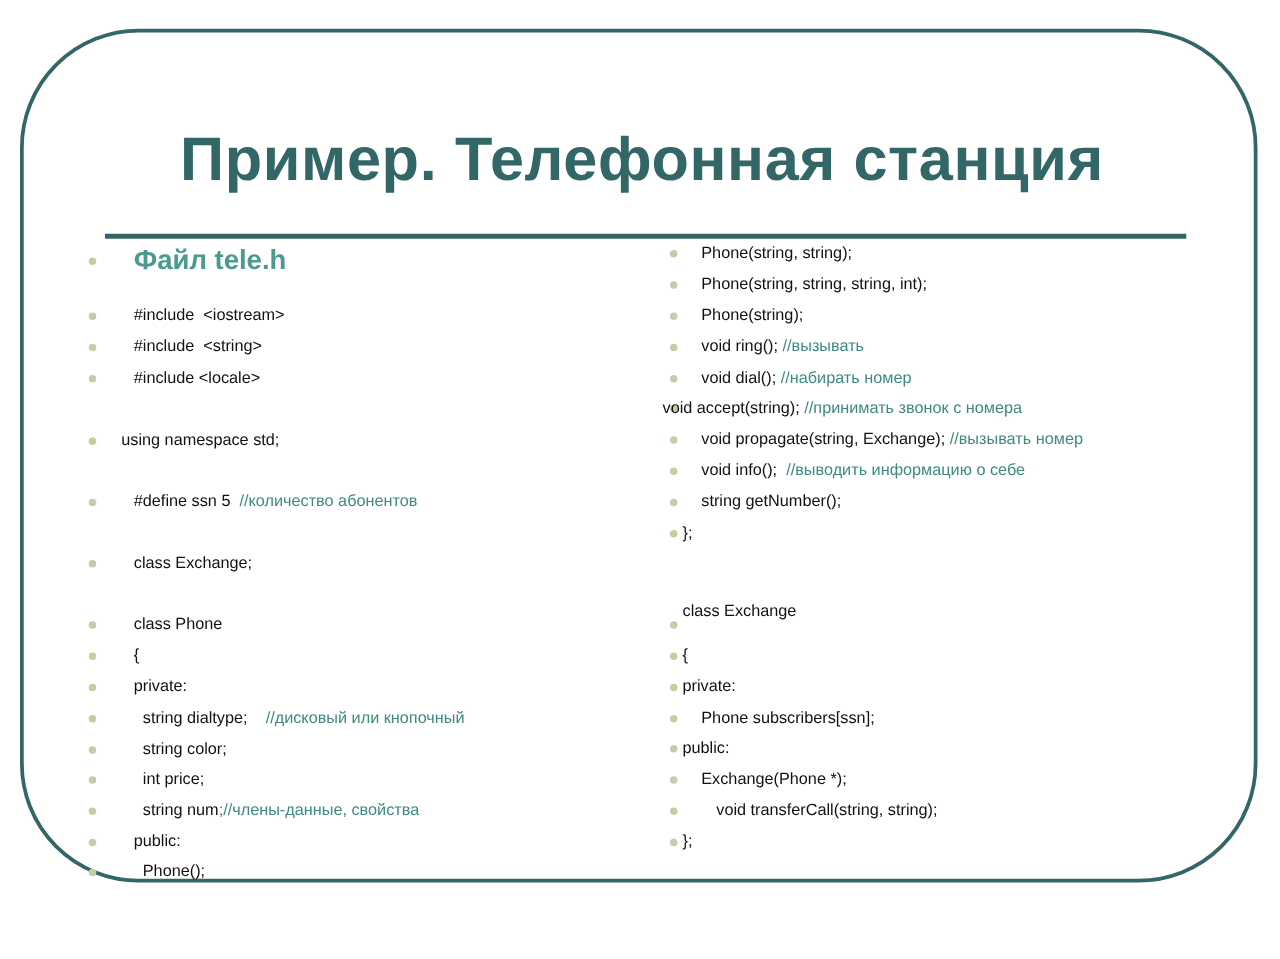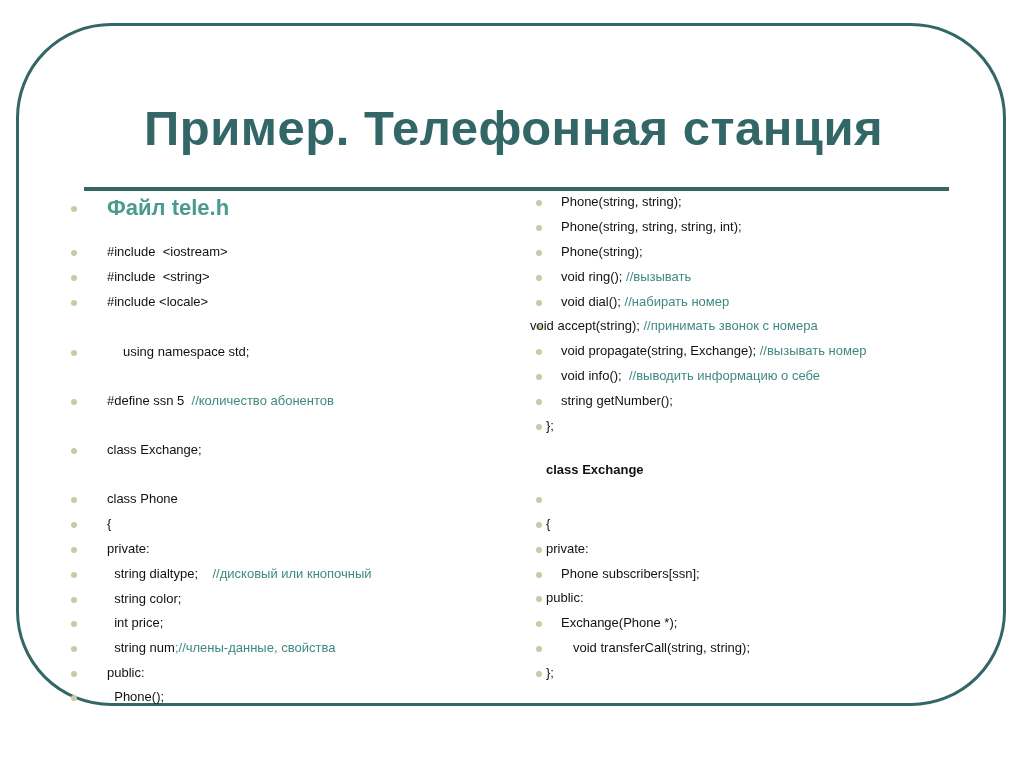--- a/index.html
+++ b/index.html
@@ -61,21 +61,21 @@
 <div id="left">
     <span class="bullet" style="left: 71px; top: 206px;"></span>
     <span class="line heading" style="left: 107px; top: 199px;"><span>Файл tele.h</span></span>
     <span class="bullet" style="left: 71px; top: 250px;"></span>
     <span class="line" style="left: 107px; top: 243px;"><span>#include  &lt;iostream&gt;</span></span>
     <span class="bullet" style="left: 71px; top: 275px;"></span>
     <span class="line" style="left: 107px; top: 268px;"><span>#include  &lt;string&gt;</span></span>
     <span class="bullet" style="left: 71px; top: 300px;"></span>
     <span class="line" style="left: 107px; top: 293px;"><span>#include &lt;locale&gt;</span></span>
     <span class="bullet" style="left: 71px; top: 350px;"></span>
-    <span class="line" style="left: 123px; top: 343px;"><span>using namespace std;</span></span>
+    <span class="line" style="left: 97px; top: 343px;"><span>using namespace std;</span></span>
     <span class="bullet" style="left: 71px; top: 399px;"></span>
     <span class="line" style="left: 107px; top: 392px;"><span>#define ssn 5  </span><span class="comment">//количество абонентов</span></span>
     <span class="bullet" style="left: 71px; top: 448px;"></span>
     <span class="line" style="left: 107px; top: 441px;"><span>class Exchange;</span></span>
     <span class="bullet" style="left: 71px; top: 497px;"></span>
     <span class="line" style="left: 107px; top: 490px;"><span>class Phone</span></span>
     <span class="bullet" style="left: 71px; top: 522px;"></span>
     <span class="line" style="left: 107px; top: 515px;"><span>{</span></span>
     <span class="bullet" style="left: 71px; top: 547px;"></span>
     <span class="line" style="left: 107px; top: 540px;"><span>private:</span></span>
@@ -108,21 +108,21 @@
     <span class="line" style="left: 530px; top: 317px;"><span>void accept(string); </span><span class="comment">//принимать звонок с номера</span></span>
     <span class="bullet" style="left: 536px; top: 349px;"></span>
     <span class="line" style="left: 561px; top: 342px;"><span>void propagate(string, Exchange); </span><span class="comment">//вызывать номер</span></span>
     <span class="bullet" style="left: 536px; top: 374px;"></span>
     <span class="line" style="left: 561px; top: 367px;"><span>void info();  </span><span class="comment">//выводить информацию о себе</span></span>
     <span class="bullet" style="left: 536px; top: 399px;"></span>
     <span class="line" style="left: 561px; top: 392px;"><span>string getNumber();</span></span>
     <span class="bullet" style="left: 536px; top: 424px;"></span>
     <span class="line" style="left: 546px; top: 417px;"><span>};</span></span>
     <span class="bullet" style="left: 536px; top: 497px;"></span>
-    <span class="line" style="left: 546px; top: 461px; font-weight: bold;"><span>class Exchange</span></span>
+    <span class="line" style="left: 546px; top: 480px;"><span>class Exchange</span></span>
     <span class="bullet" style="left: 536px; top: 522px;"></span>
     <span class="line" style="left: 546px; top: 515px;"><span>{</span></span>
     <span class="bullet" style="left: 536px; top: 547px;"></span>
     <span class="line" style="left: 546px; top: 540px;"><span>private:</span></span>
     <span class="bullet" style="left: 536px; top: 572px;"></span>
     <span class="line" style="left: 561px; top: 565px;"><span>Phone subscribers[ssn];</span></span>
     <span class="bullet" style="left: 536px; top: 596px;"></span>
     <span class="line" style="left: 546px; top: 589px;"><span>public:</span></span>
     <span class="bullet" style="left: 536px; top: 621px;"></span>
     <span class="line" style="left: 561px; top: 614px;"><span>Exchange(Phone *);</span></span>

